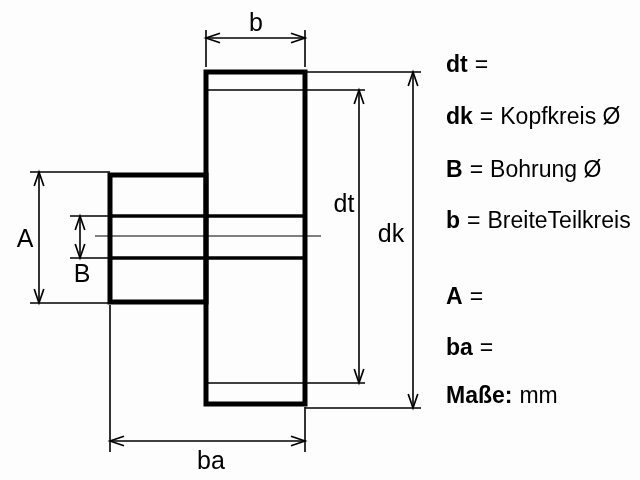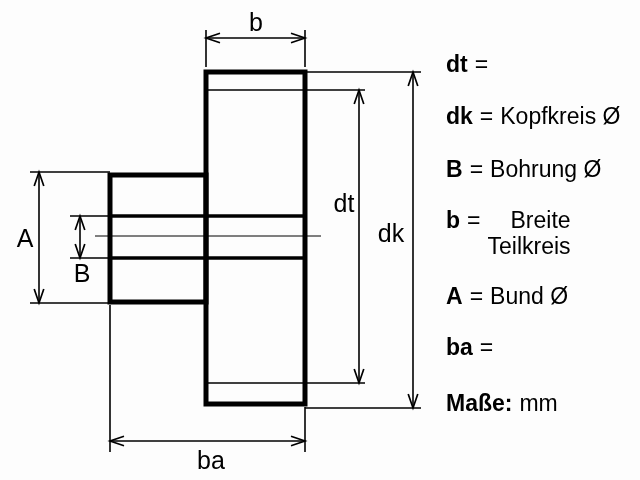--- a/index.html
+++ b/index.html
@@ -39,21 +39,21 @@
   }
   .legend-row {
     position: absolute;
     left: 0;
     display: flex;
     gap: 7px;
     line-height: 26px;
     white-space: nowrap;
   }
   .legend-row .sym { font-weight: 700; }
-  .desc-col { display: flex; flex-direction: column; text-align: right; }
+  .desc-col { display: flex; flex-direction: row; text-align: right; }
 </style>
 </head>
 <body>
 
 <div class="canvas">
 
   <svg width="640" height="480" viewBox="0 0 640 480">
     <defs>
       <marker id="arrow" markerUnits="userSpaceOnUse" markerWidth="22" markerHeight="16" viewBox="-17 -8 19 16" refX="0" refY="0" orient="auto-start-reverse">
         <path d="M -14 -4.8 L 0 0 L -14 4.8" fill="none" stroke="#000000" stroke-width="1.7"></path>
@@ -135,27 +135,26 @@
       <span class="eq">=</span>
       <span class="desc-col">
         <span>Breite</span>
         <span>Teilkreis</span>
       </span>
     </div>
 
     <div class="legend-row" style="top:283px">
       <span class="sym">A</span>
       <span class="eq">=</span>
-      <span class="desc">Bund Ø</span>
     </div>
 
     <div class="legend-row" style="top:334px">
       <span class="sym">ba</span>
       <span class="eq">=</span>
     </div>
 
-    <div class="legend-row" style="top:390px">
+    <div class="legend-row" style="top:382px">
       <span class="sym">Maße:</span>
       <span class="desc">mm</span>
     </div>
 
   </div>
 </div>
 
 </body></html>

